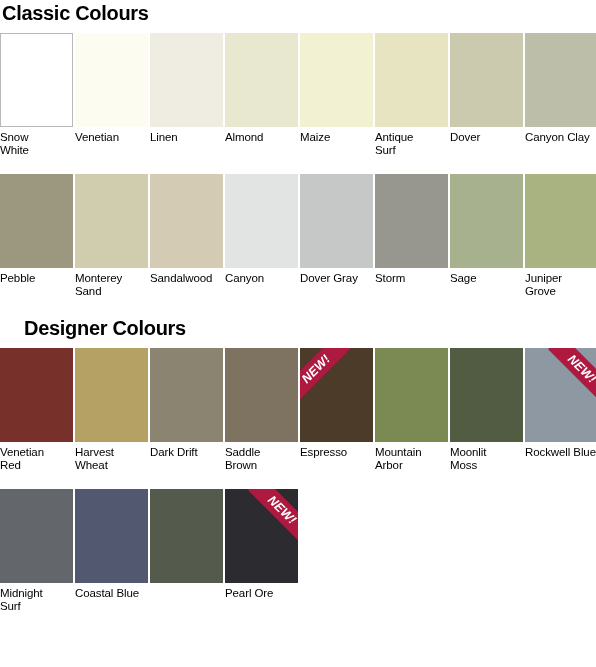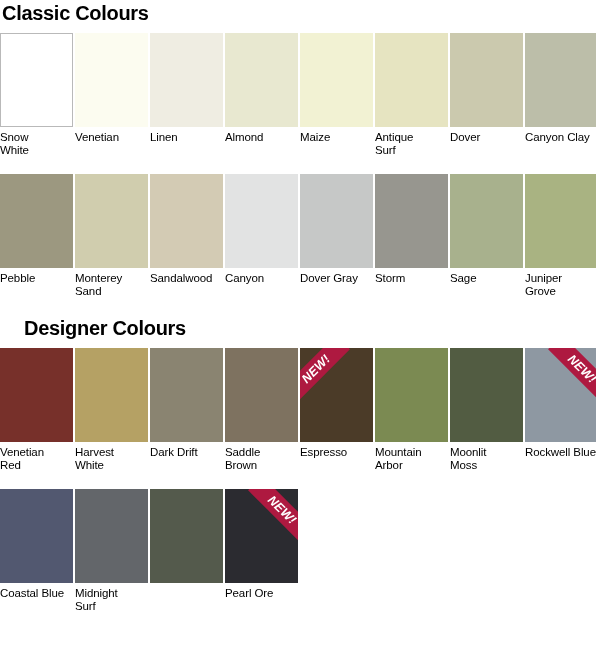--- a/index.html
+++ b/index.html
@@ -184,21 +184,21 @@
 
   <div class="swatch-row">
     <div class="cell">
       <div class="chip" title="Venetian Red" style="background-color: rgb(119, 48, 42);"></div>
       <div class="caption">Venetian
 Red</div>
     </div>
     <div class="cell">
       <div class="chip" title="Harvest Wheat" style="background-color: rgb(181, 161, 100);"></div>
       <div class="caption">Harvest
-White</div>
+Wheat</div>
     </div>
     <div class="cell">
       <div class="chip" title="Dark Drift" style="background-color: rgb(138, 132, 113);"></div>
       <div class="caption">Dark Drift</div>
     </div>
     <div class="cell">
       <div class="chip" title="Saddle Brown" style="background-color: rgb(126, 114, 96);"></div>
       <div class="caption">Saddle
 Brown</div>
     </div>
@@ -223,27 +223,27 @@
           <div class="ribbon right" style="background: rgb(174, 25, 64); color: rgb(255, 255, 255);">NEW!</div>
         </div>
       <div class="caption">Rockwell Blue</div>
     </div>
   </div>
 
   <div class="gap-rows"></div>
 
   <div class="swatch-row">
     <div class="cell">
-      <div class="chip" title="Coastal Blue" style="background-color: rgb(82, 88, 112);"></div>
-      <div class="caption">Coastal Blue</div>
-    </div>
-    <div class="cell">
       <div class="chip" title="Midnight Surf" style="background-color: rgb(99, 102, 106);"></div>
       <div class="caption">Midnight
 Surf</div>
+    </div>
+    <div class="cell">
+      <div class="chip" title="Coastal Blue" style="background-color: rgb(82, 88, 112);"></div>
+      <div class="caption">Coastal Blue</div>
     </div>
     <div class="cell">
       <div class="chip" title="Windswept Smoke" style="background-color: rgb(84, 90, 76);"></div>
     </div>
     <div class="cell">
       <div class="chip" title="Iron Ore" style="background-color: rgb(43, 43, 48);">
           <div class="ribbon right" style="background: rgb(174, 25, 64); color: rgb(255, 255, 255);">NEW!</div>
         </div>
       <div class="caption">Pearl Ore</div>
     </div>

